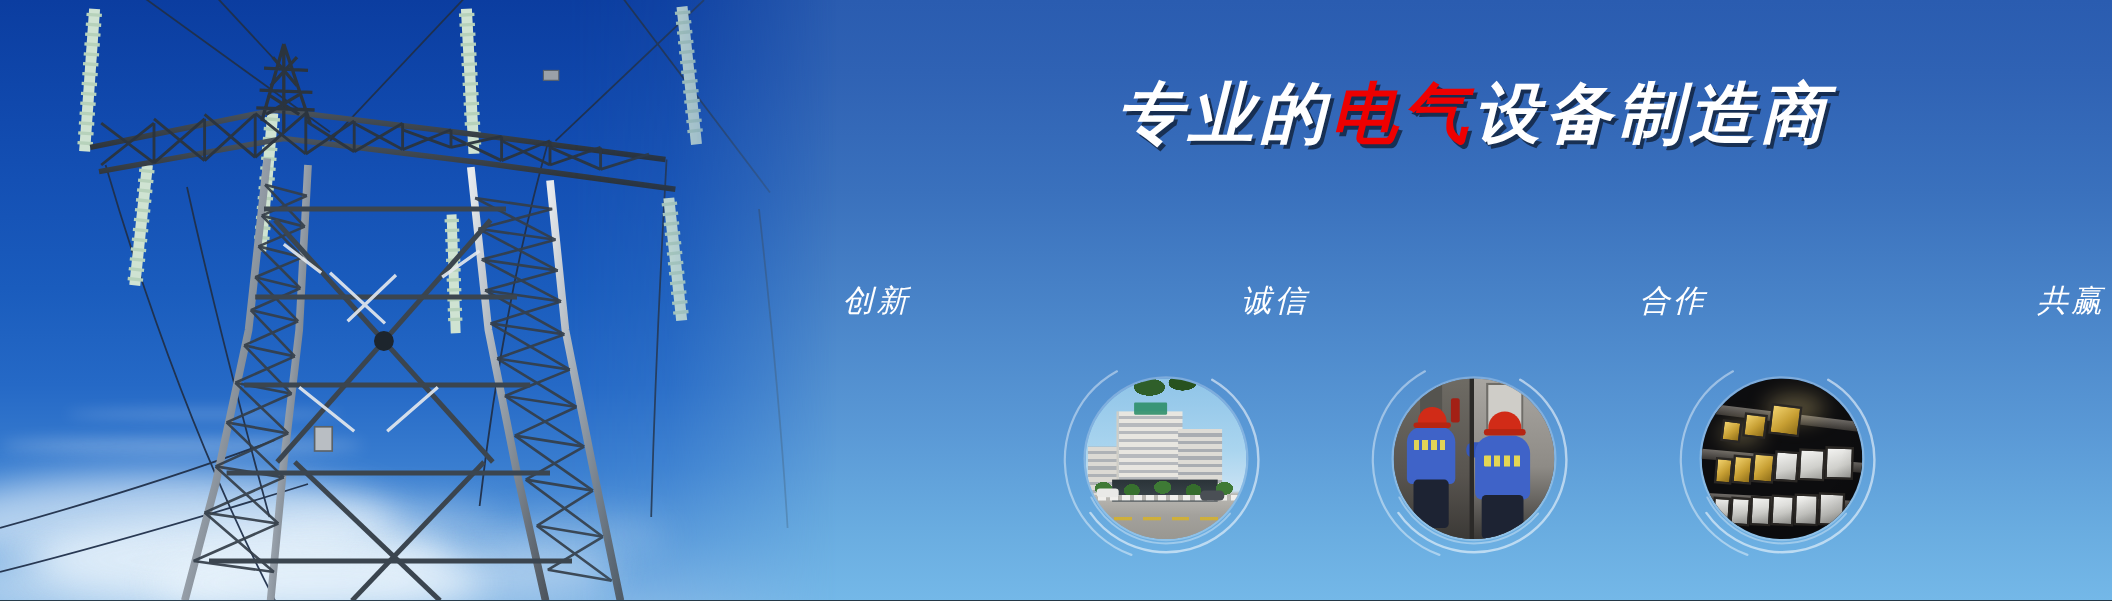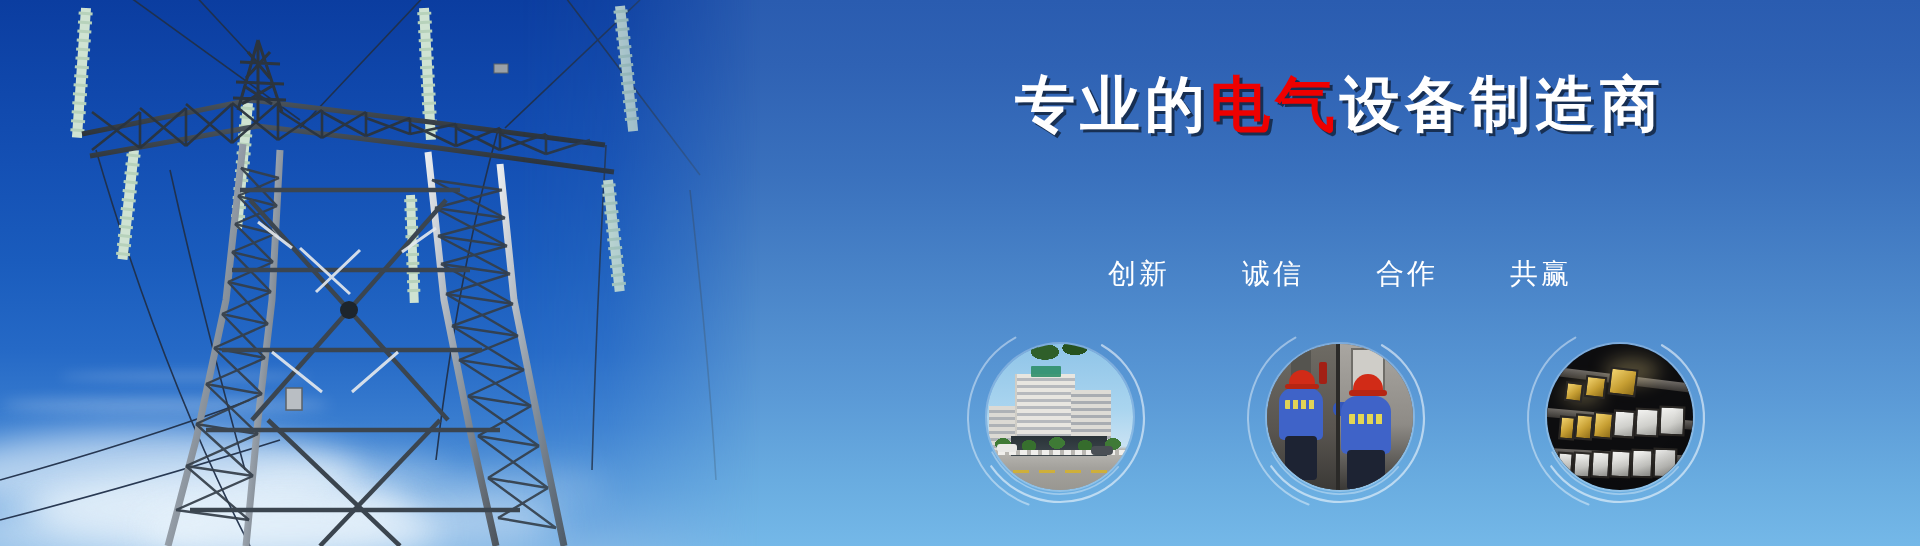--- a/index.html
+++ b/index.html
@@ -62,21 +62,21 @@
   .cloud.thin2 { left: 60px; top: 372px; width: 250px; height: 9px; opacity:.25; filter: blur(6px); }
   .cloud.c6 { left: 330px; top: 495px; width: 230px; height: 50px; opacity:.55; }
   .cloud.c7 { left: 430px; top: 470px; width: 180px; height: 34px; opacity:.30; }
 
   #tower-svg { position: absolute; left:0; top:0; width:760px; height:546px; }
 
   
   #content {
     position: absolute;
     left: 760px; top: 0;
-    width: 1160px; height: 546px;
+    width: 1160px; height: 546px; font-style: italic;
   }
 
   #headline {
     position: absolute;
     left: 0; right: 0;
     top: 74px;
     text-align: center;
     font-size: 60px;
     font-weight: bold;
     letter-spacing: 5px;
@@ -100,21 +100,21 @@
     padding: 9px 46px 11px 46px;
     white-space: nowrap;
     box-shadow: 0 2px 6px rgba(0,0,0,0.22);
   }
 
   #values {
     position: absolute;
     top: 255px;
     left: 0; right: 0;
     display: flex;
-    justify-content: center;
+    justify-content: space-between;
     gap: 60px;
     color: #ffffff;
     font-size: 28px;
     letter-spacing: 3px;
   }
   #values .value { padding: 0 6px; }
 
   #circles {
     position: absolute;
     top: 318px;

